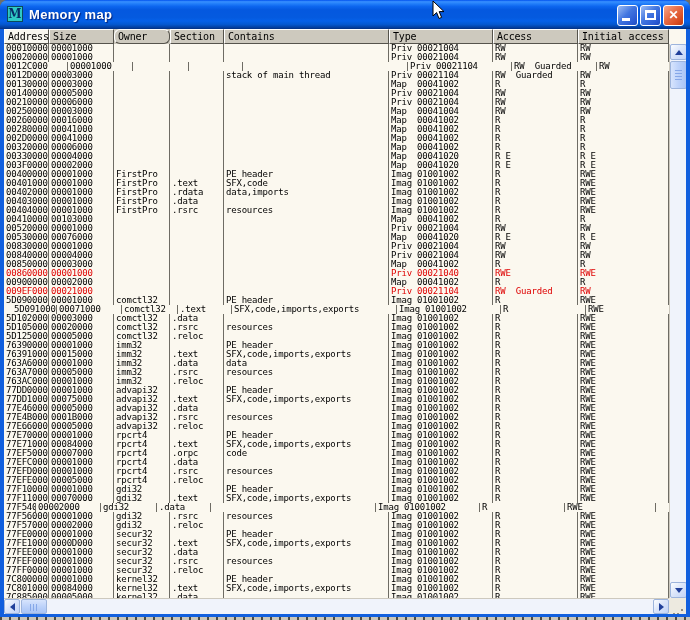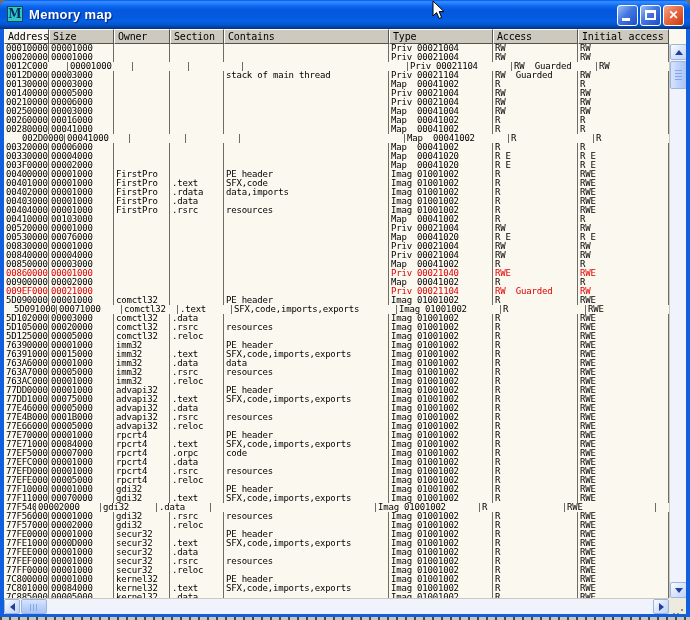--- a/index.html
+++ b/index.html
@@ -96,21 +96,21 @@
         <span class="tbtn closeb">
             <span class="glyph-x">✕</span>
           </span>
       </span>
     </div>
 
     <div class="wbody">
       <div class="hdr" id="hdr">
           <div class="hcell hl" style="width: 45px;">Address</div>
           <div class="hcell" style="width: 65px;">Size</div>
-          <div class="hcell" style="width: 56px;">Owner</div>
+          <div class="hcell" style="width: 56px; border-radius: 6px;">Owner</div>
           <div class="hcell" style="width: 54px;">Section</div>
           <div class="hcell" style="width: 165px;">Contains</div>
           <div class="hcell" style="width: 104px;">Type</div>
           <div class="hcell" style="width: 85px;">Access</div>
           <div class="hcell" style="width: 91px;">Initial access</div>
         </div>
       <div class="grid" id="grid">
           <div class="row">
             <span class="cell" style="width: 45px;">00010000</span>
             <span class="cell" style="width: 65px;">00001000</span>
@@ -205,21 +205,21 @@
             <span class="cell" style="width: 45px;">00280000</span>
             <span class="cell" style="width: 65px;">00041000</span>
             <span class="cell" style="width: 56px;"></span>
             <span class="cell" style="width: 54px;"></span>
             <span class="cell" style="width: 165px;"></span>
             <span class="cell" style="width: 104px;">Map  00041002</span>
             <span class="cell" style="width: 85px;">R</span>
             <span class="cell" style="width: 91px;">R</span>
           </div>
           <div class="row">
-            <span class="cell" style="width: 45px; margin-left: 16px;">002D0000</span>
+            <span class="cell" style="width: 45px;">002D0000</span>
             <span class="cell" style="width: 65px;">00041000</span>
             <span class="cell" style="width: 56px;"></span>
             <span class="cell" style="width: 54px;"></span>
             <span class="cell" style="width: 165px;"></span>
             <span class="cell" style="width: 104px;">Map  00041002</span>
             <span class="cell" style="width: 85px;">R</span>
             <span class="cell" style="width: 91px;">R</span>
           </div>
           <div class="row">
             <span class="cell" style="width: 45px;">00320000</span>

